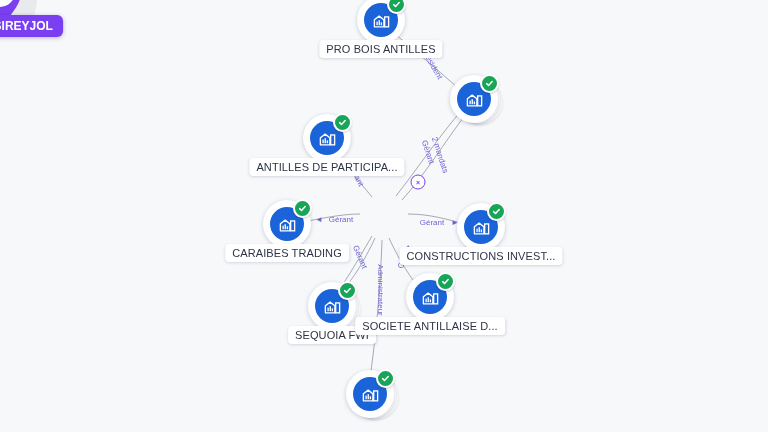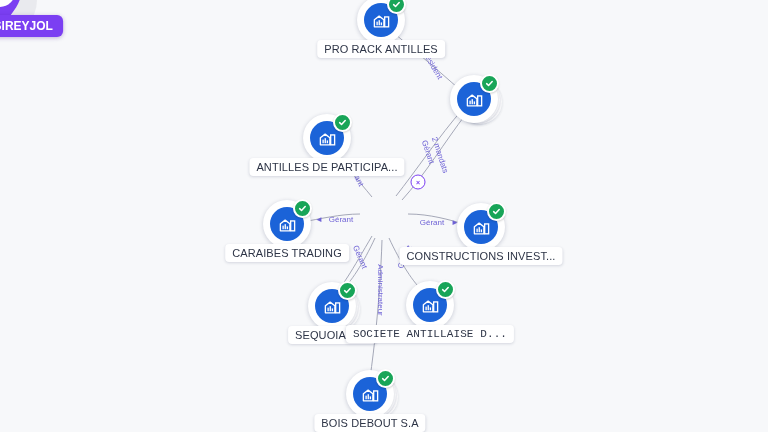--- a/index.html
+++ b/index.html
@@ -154,21 +154,21 @@
                 <rect x="11" y="14.4" width="1.7" height="3.6" fill="#ffffff"></rect>
               </svg>
             </div>
           </div>
           <div class="badge-check">
             <svg viewBox="0 0 12 12" width="9" height="9">
               <path d="M2.2 6.2 L4.7 8.6 L9.6 3.4" fill="none" stroke="#ffffff" stroke-width="2" stroke-linecap="round" stroke-linejoin="round"></path>
             </svg>
           </div>
         </div>
-        <div class="node-label">PRO RACK ANTILLES</div>
+        <div class="node-label">PRO BOIS ANTILLES</div>
       </div>
       <div class="node" style="left: 474px; top: 99px;">
         <div class="node-stack">
           <div class="stack-l s2"></div>
           <div class="stack-l s1"></div>
           <div class="disc">
             <div class="disc-inner">
               <svg viewBox="0 0 24 24" width="19" height="19">
                 <path d="M3 20 L3 11 L9 6.5 L15 11 L15 20 Z" fill="none" stroke="#ffffff" stroke-width="1.7" stroke-linejoin="round"></path>
                 <rect x="16" y="7.5" width="5" height="12.5" fill="none" stroke="#ffffff" stroke-width="1.7"></rect>
@@ -264,21 +264,21 @@
             </div>
           </div>
           <div class="badge-check">
             <svg viewBox="0 0 12 12" width="9" height="9">
               <path d="M2.2 6.2 L4.7 8.6 L9.6 3.4" fill="none" stroke="#ffffff" stroke-width="2" stroke-linecap="round" stroke-linejoin="round"></path>
             </svg>
           </div>
         </div>
         <div class="node-label">SEQUOIA FWI</div>
       </div>
-      <div class="node" style="left: 430px; top: 305px; font-family: Liberation Mono, monospace;">
+      <div class="node" style="left: 430px; top: 297px;">
         <div class="node-stack">
           <div class="disc">
             <div class="disc-inner">
               <svg viewBox="0 0 24 24" width="19" height="19">
                 <path d="M3 20 L3 11 L9 6.5 L15 11 L15 20 Z" fill="none" stroke="#ffffff" stroke-width="1.7" stroke-linejoin="round"></path>
                 <rect x="16" y="7.5" width="5" height="12.5" fill="none" stroke="#ffffff" stroke-width="1.7"></rect>
                 <rect x="5.6" y="13.4" width="1.7" height="4.6" fill="#ffffff"></rect>
                 <rect x="8.3" y="11.6" width="1.7" height="6.4" fill="#ffffff"></rect>
                 <rect x="11" y="14.4" width="1.7" height="3.6" fill="#ffffff"></rect>
               </svg>
@@ -306,21 +306,20 @@
                 <rect x="11" y="14.4" width="1.7" height="3.6" fill="#ffffff"></rect>
               </svg>
             </div>
           </div>
           <div class="badge-check">
             <svg viewBox="0 0 12 12" width="9" height="9">
               <path d="M2.2 6.2 L4.7 8.6 L9.6 3.4" fill="none" stroke="#ffffff" stroke-width="2" stroke-linecap="round" stroke-linejoin="round"></path>
             </svg>
           </div>
         </div>
-        <div class="node-label">BOIS DEBOUT S.A</div>
       </div>
     </div>
 
   <div class="person" id="center-node">
     <div class="person-halo"></div>
     <div class="pin">
       <svg viewBox="0 0 46 58" width="46" height="58">
         <path d="M23 1 C11 1 2 10 2 22 C2 34 15 47 23 57 C31 47 44 34 44 22 C44 10 35 1 23 1 Z" fill="#7b3ff2"></path>
         <circle cx="23" cy="21" r="15" fill="#ffffff"></circle>
         <circle cx="23" cy="16.5" r="4.2" fill="#2b2f45"></circle>

